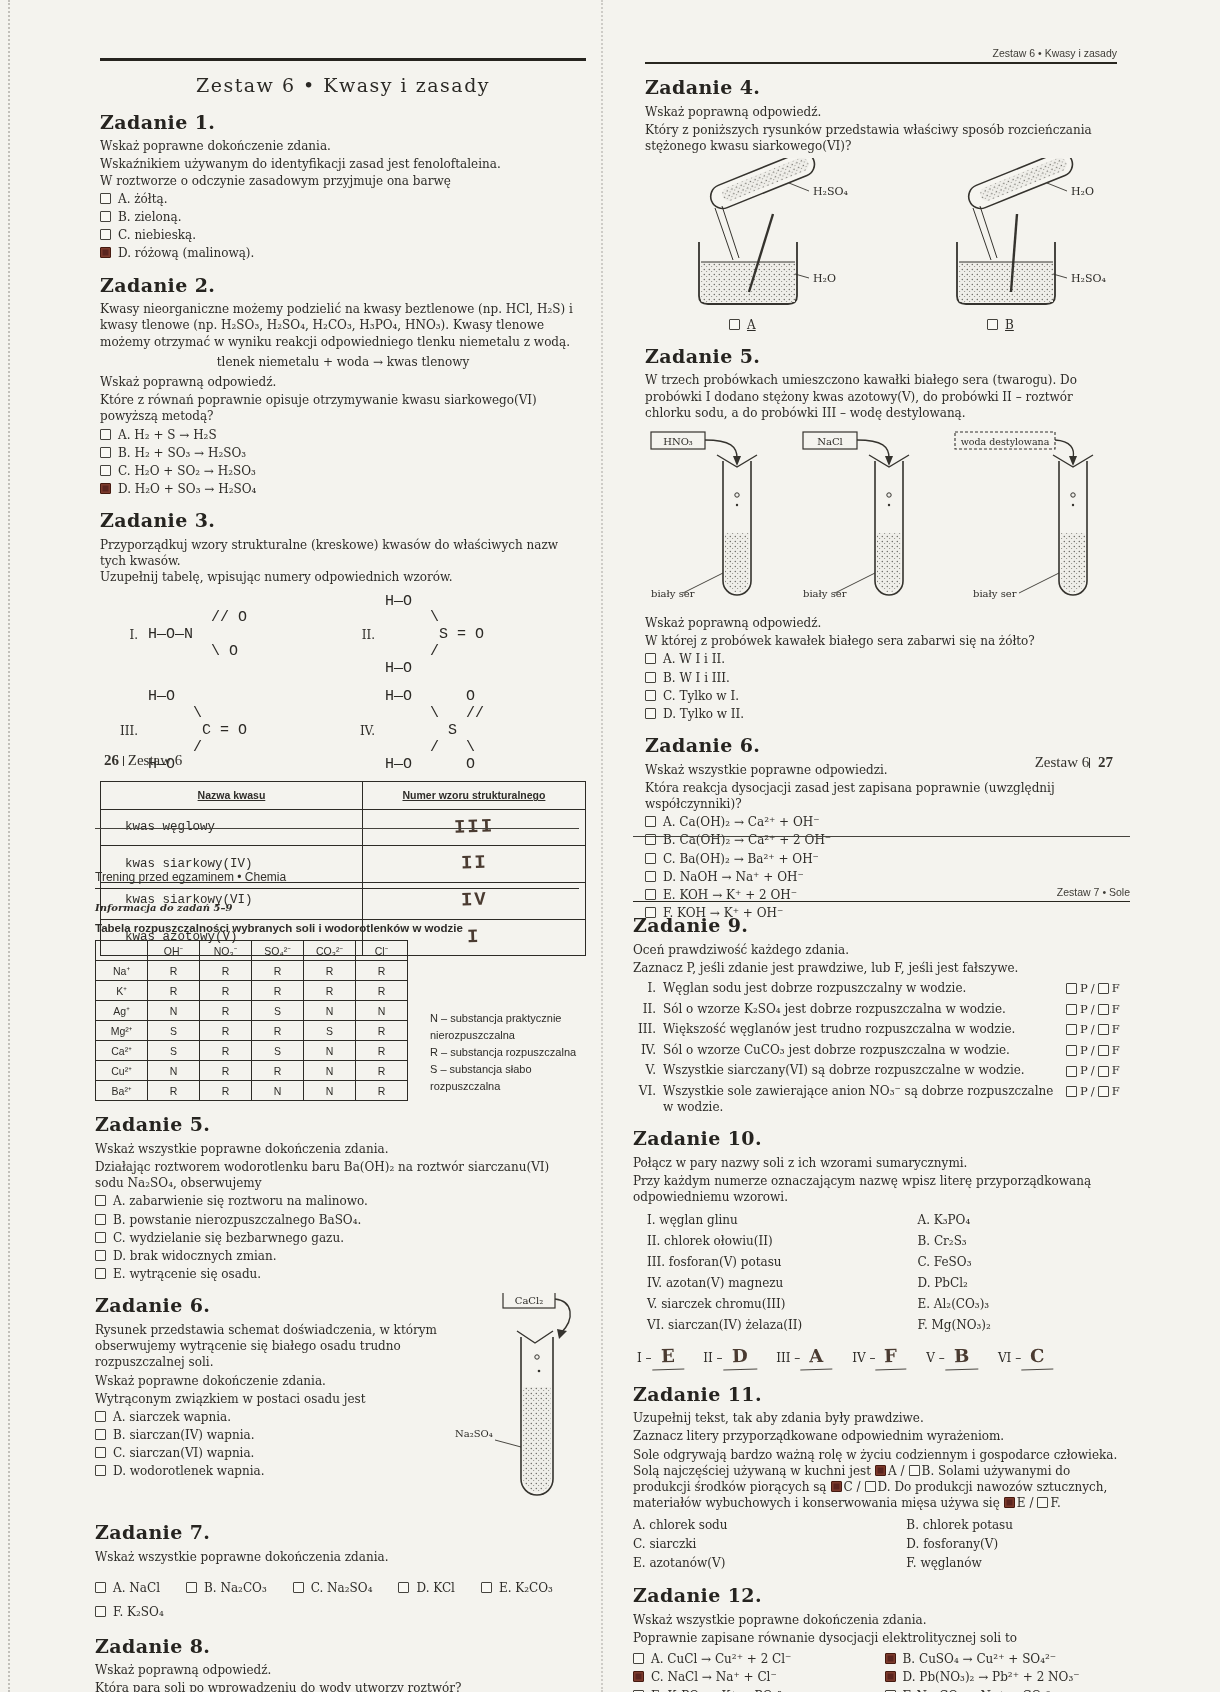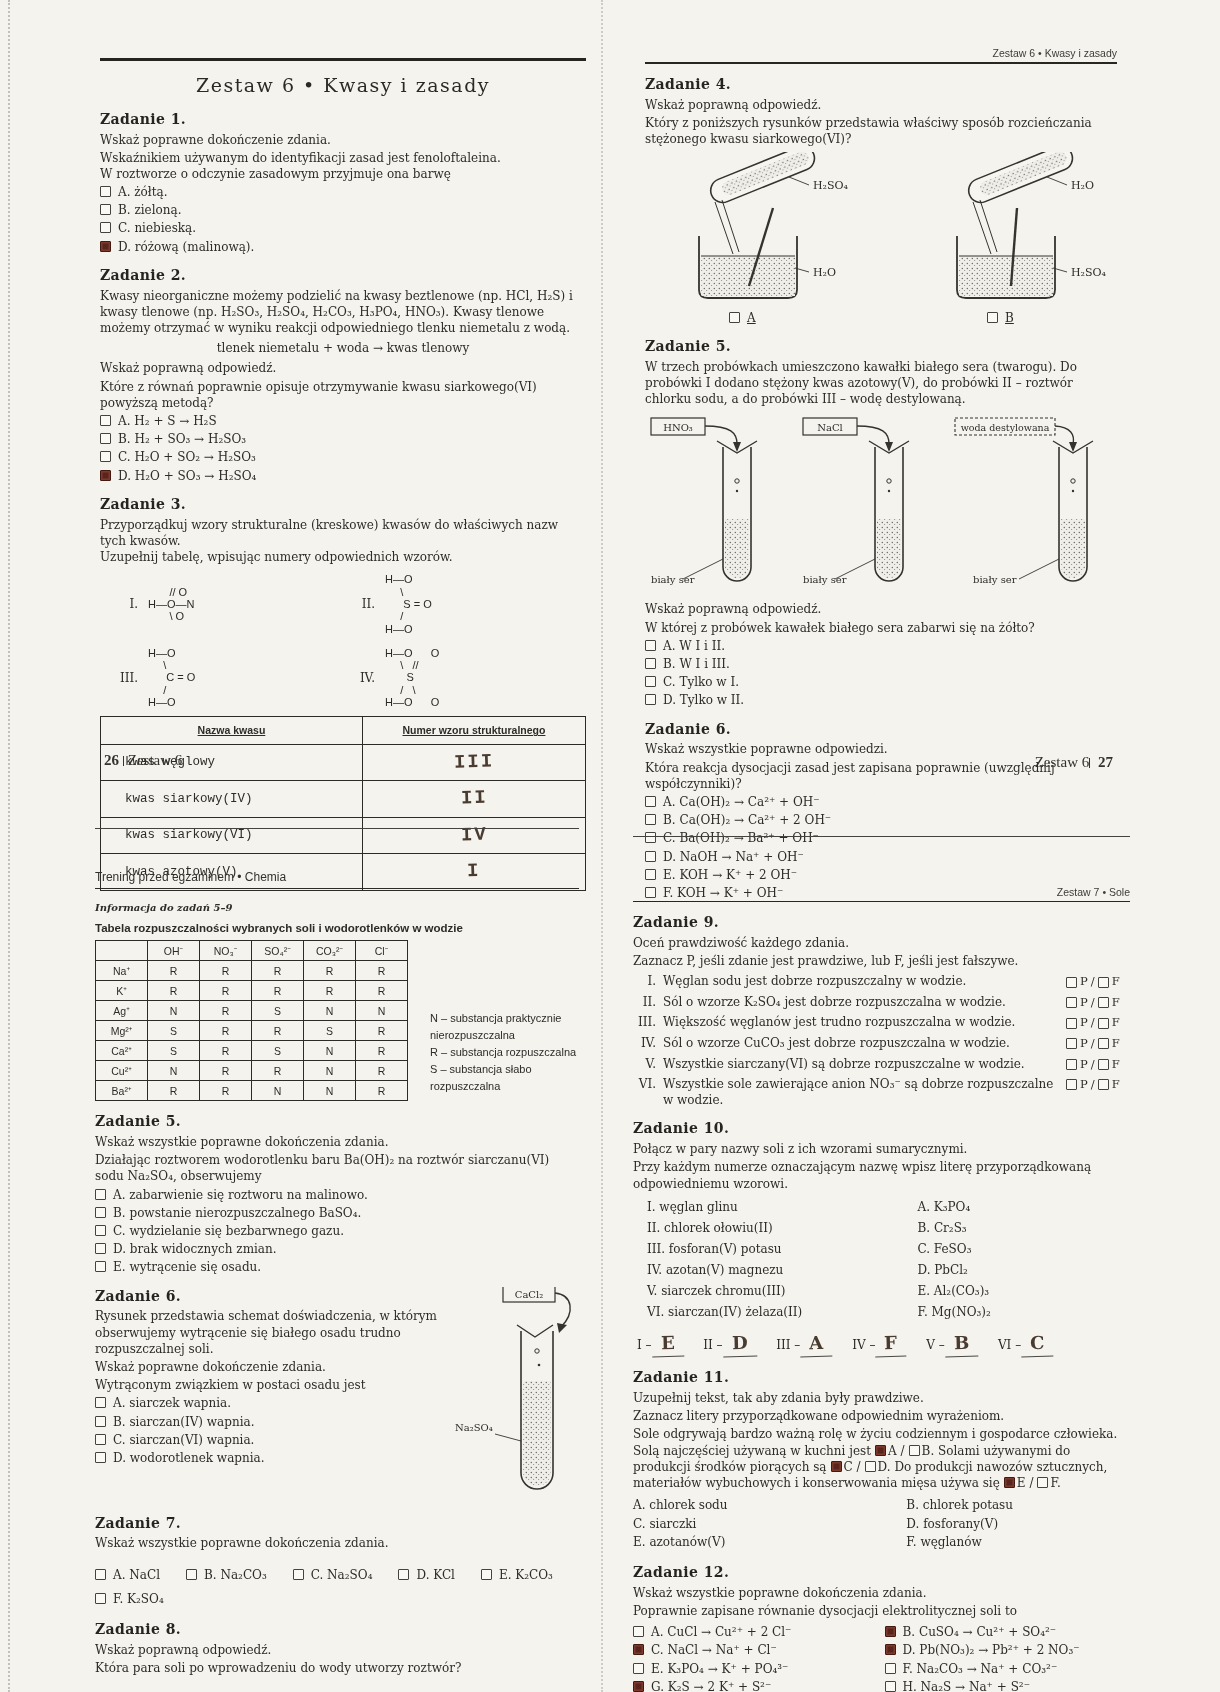--- a/index.html
+++ b/index.html
@@ -17,37 +17,37 @@
   .page-bl { left:95px;  top:828px; width:484px; height:815px; border-top:1.5px solid #45433d; }
   .page-br { left:633px; top:836px; width:497px; height:825px; border-top:1.5px solid #45433d; }
   .page-title { font-size:19px; text-align:center; letter-spacing:1.5px; color:#2b2925; margin:8px 0 6px; font-weight:normal; }
   .corner-row { border-bottom:2.2px solid #28261f; padding-bottom:2px; text-align:right;
     font-family:"Liberation Sans",sans-serif; font-size:10.5px; color:#3e3c36; }
   .bl-head { margin-top:40px; border-bottom:1.6px solid #2c2a24; padding-bottom:3px;
     font-family:"Liberation Sans",sans-serif; font-size:12px; color:#33312c; }
   .info-title { font-style:italic; font-weight:bold; font-size:10px; margin:12px 0 6px; }
   .tbl-caption { font-family:"Liberation Sans",sans-serif; font-weight:bold; font-size:11.5px; margin-bottom:4px; }
   .task { margin-top:11px; }
-  .task-h { font-size:14px; font-weight:bold; letter-spacing:.4px; color:#262420; margin-bottom:3px; }
+  .task-h { font-size:19px; font-weight:bold; letter-spacing:.4px; color:#262420; margin-bottom:3px; }
   p { margin:2px 0; }
   .pre-line { white-space:pre-line; }
   .eq { text-align:center; margin:4px 0; }
   .opt { display:flex; align-items:flex-start; gap:7px; margin:2px 0; }
   .cb { flex:none; display:inline-block; width:11px; height:11px; margin-top:2px;
     border:1.7px solid #45433d; background:#faf9f4; border-radius:1px; }
   .cb.on { background:#5a241e; border-color:#44190f; box-shadow:inset 0 0 0 1.5px #7c3a2c; }
   .cb.inline { vertical-align:-1px; margin:0 2px 0 4px; }
   .hand { font-weight:bold; color:#4a3b31; }
   .hand-roman { font-size:19px; letter-spacing:2px; display:inline-block; transform:rotate(-2deg); }
   .hand-letter { font-size:18px; display:inline-block; transform:rotate(-1.5deg); padding:0 9px 1px; }
   .ans-underline { border-bottom:1.4px solid #4a4742; }
   .struct-grid { display:grid; grid-template-columns:1fr 1fr; row-gap:12px; margin:8px 0 4px 12px; }
   .struct-item { display:flex; gap:10px; align-items:center; }
   .struct-num { font-size:12px; width:26px; text-align:right; }
-  .struct { white-space:pre; font-family:Liberation Sans, sans-serif; font-size:11px; line-height:1.12; color:#2b2925; }
+  .struct { white-space:pre; font-family:Liberation Mono, monospace; font-size:15px; line-height:1.12; color:#2b2925; }
   .t3-table { width:100%; border-collapse:collapse; margin-top:8px; }
   .t3-table th,.t3-table td { border:1.6px solid #2d2b26; }
   .t3-table th { font-family:"Liberation Sans",sans-serif; font-size:10.5px; font-weight:bold; padding:6px 4px;text-decoration:underline; }
   .t3-table td { padding:5px 24px; height:30px; font-size:12.5px;font-family:Liberation Mono, monospace; }
   .t3-table td.ans { text-align:center; }
   .sol-wrap { display:flex; align-items:flex-end; gap:22px; }
   .sol-table { border-collapse:collapse; font-family:"Liberation Sans",sans-serif; font-size:10.5px; }
   .sol-table th,.sol-table td { border:1.4px solid #2d2b26; text-align:center; height:20px; padding:0 4px; font-weight:normal; }
   .sol-table .c0 { width:50px; } .sol-table th,.sol-table td { min-width:52px; }
   .legend { font-family:"Liberation Sans",sans-serif; font-size:11px; line-height:1.55; margin-bottom:6px; }

